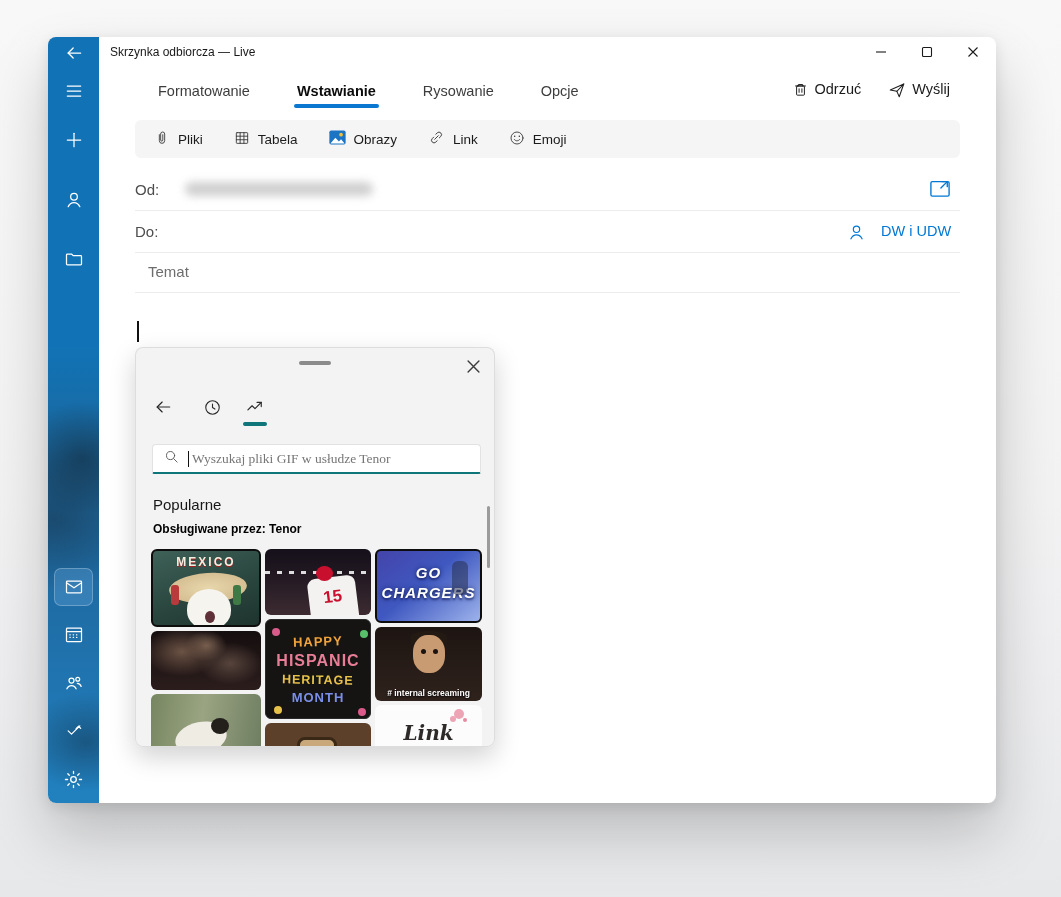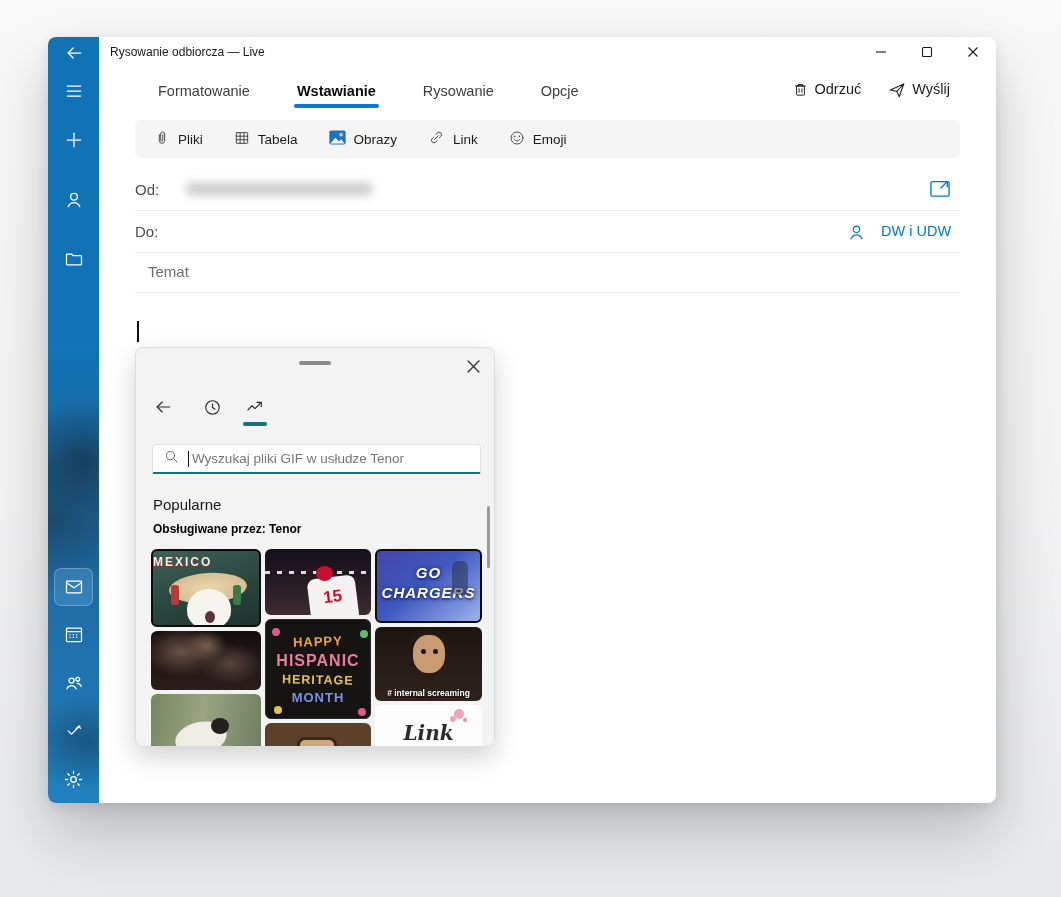--- a/index.html
+++ b/index.html
@@ -74,34 +74,34 @@
   .pnav { position:absolute; left:0; top:44px; width:100%; height:32px; }
   .pnav-icon { position:absolute; top:2px; width:26px; height:26px; display:flex; align-items:center; justify-content:center; }
   .pnav-icon svg { stroke:#2a2a2a; fill:none; stroke-width:1.4; stroke-linecap:round; stroke-linejoin:round; }
   .pnav-underline { position:absolute; left:107px; top:74px; width:24px; height:4px; border-radius:2px; background:#0e7579; }
   .ptag { position:absolute; top:51px; font-size:13.5px; color:#1d1d1d; }
   .search-box { position:absolute; left:16px; top:96px; width:329px; height:30px; background:#ffffff;
                 border:1px solid #e2e2e2; border-bottom:2px solid #0e7579; border-radius:4px 4px 2px 2px;
                 display:flex; align-items:center; padding-left:11px; gap:9px; }
   .search-box svg { stroke:#4f4f4f; fill:none; stroke-width:1.4; stroke-linecap:round; }
   .search-caret { width:1px; height:16px; background:#111; }
-  .search-box input { border:none; outline:none; flex:1; font-size:13.5px; font-family:Liberation Sans, sans-serif;
+  .search-box input { border:none; outline:none; flex:1; font-size:13.5px; font-family:Liberation Serif, serif;
                       background:transparent; color:#222; padding:0; margin-left:-6px; }
   .search-box input::placeholder { color:#767676; }
   .section-title { position:absolute; left:17px; top:148px; font-size:15px; color:#171717; }
   .attribution { position:absolute; left:17px; top:174px; font-size:12px; font-weight:bold; color:#000000; }
   .gif-grid { position:absolute; left:15px; top:201px; display:flex; gap:4px; }
   .gif-col { display:flex; flex-direction:column; gap:4px; }
   .gif { border-radius:6px; overflow:hidden; position:relative; }
   .pscroll { position:absolute; right:4px; top:158px; width:3px; height:62px; background:#9b9b9b; border-radius:2px; }
 
   
   .gif-mexico { width:110px; height:78px; background:linear-gradient(160deg,#3e6158 0%,#2a463f 55%,#1e332e 100%);
                 border:2px solid #0d0d0d; }
-  .gif-mexico .cap { position:absolute; top:4px; width:100%; font-size:12px; font-weight:bold;
+  .gif-mexico .cap { position:absolute; top:4px; width:100%; text-align:center; font-size:12px; font-weight:bold;
                      letter-spacing:2px; color:#f3efe2; text-shadow:0 1px 0 #a32020; }
   .gif-mexico .hat { position:absolute; left:16px; top:22px; width:78px; height:30px; border-radius:50%;
                      background:radial-gradient(#e8d7ac,#cdb488); transform:rotate(-4deg); }
   .gif-mexico .dog { position:absolute; left:34px; top:38px; width:44px; height:40px; border-radius:50% 50% 45% 45%;
                      background:#f6f4ef; }
   .gif-mexico .mouth { position:absolute; left:52px; top:60px; width:10px; height:12px; border-radius:50%; background:#5f3038; }
   .gif-mexico .btl1, .gif-mexico .btl2 { position:absolute; top:34px; width:8px; height:20px; border-radius:3px; background:#b93a3a; }
   .gif-mexico .btl1 { left:18px; } .gif-mexico .btl2 { right:18px; background:#3f7a46; }
   .gif-football { width:106px; height:66px; background:linear-gradient(180deg,#15101a 0%,#241a23 45%,#3d2b31 100%); }
   .gif-football .lights { position:absolute; left:0; top:22px; width:100%; height:3px;
@@ -219,21 +219,21 @@
           </svg>
       </div>
       <div class="side-icon" style="top:722px">
         <svg width="21" height="21" viewBox="0 0 24 24">
             <circle cx="12" cy="12" r="3.2"></circle>
             <path d="M12 2.8v2.4M12 18.8v2.4M2.8 12h2.4M18.8 12h2.4M5.5 5.5l1.7 1.7M16.8 16.8l1.7 1.7M18.5 5.5l-1.7 1.7M7.2 16.8l-1.7 1.7"></path>
           </svg>
       </div>
     </div>
 
-    <div class="title">Rysowanie odbiorcza — Live</div>
+    <div class="title">Skrzynka odbiorcza — Live</div>
     <div class="win-controls">
       <div class="win-btn">
         <svg width="12" height="12" viewBox="0 0 12 12">
             <path d="M1 6h10"></path>
           </svg>
       </div>
       <div class="win-btn">
         <svg width="12" height="12" viewBox="0 0 12 12">
             <rect x="1.5" y="1.5" width="9" height="9" rx="1"></rect>
           </svg>

